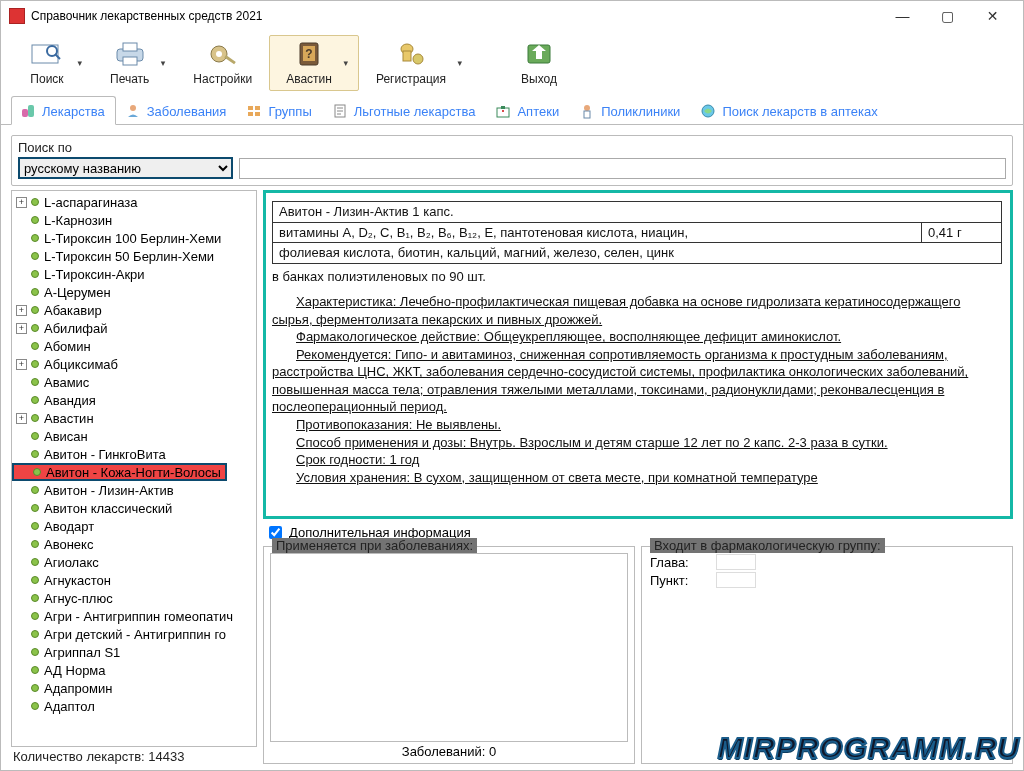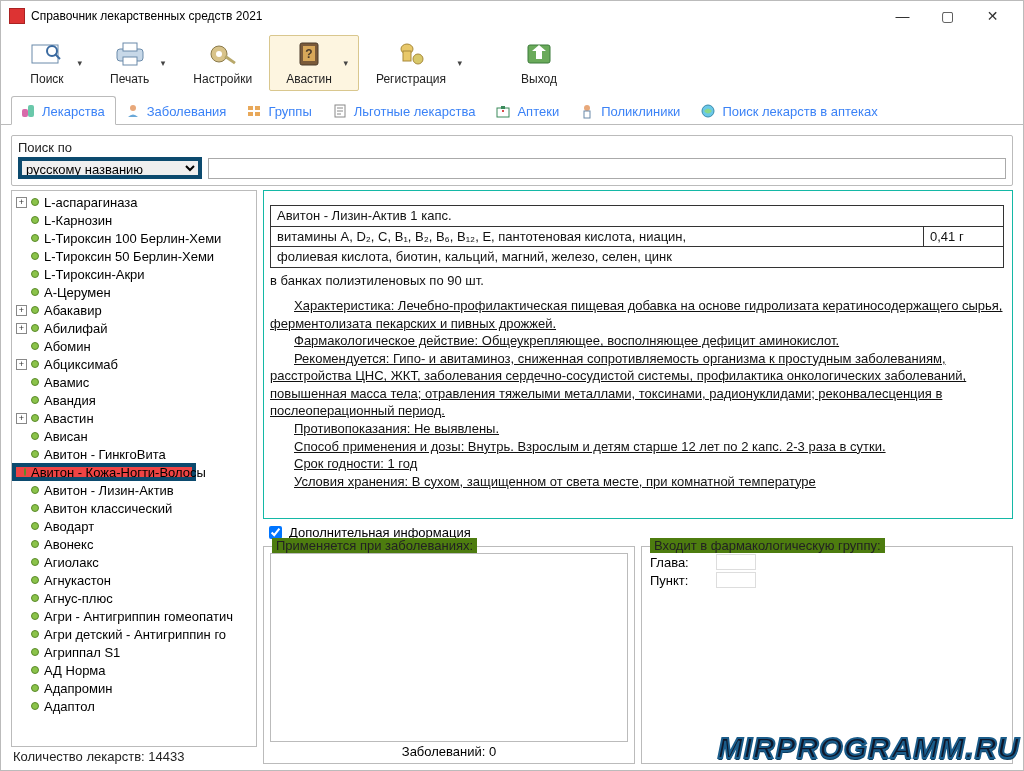--- a/index.html
+++ b/index.html
@@ -16,40 +16,40 @@
   .tool.dd .chev { position:absolute; right:10px; top:50%; transform:translateY(-50%); font-size:9px; color:#444; }
   .tool .icon { width:38px; height:28px; display:flex; align-items:center; justify-content:center; margin-bottom:4px;}
   .tool.hover { background: #fdf5e0; border:1px solid #d9c78e; border-radius:2px;}
   .tabbar { display:flex; align-items:flex-end; padding: 2px 10px 0 10px; border-bottom:1px solid #bbb; gap:0;}
   .tab { display:flex; align-items:center; padding:6px 10px 5px 8px; font-size:13px; color:#3b82f6; border:1px solid transparent; border-bottom:none; gap:6px;}
   .tab.active { background:#fff; border:1px solid #bbb; border-bottom:1px solid #fff; border-radius:3px 3px 0 0; position:relative; top:1px;}
   .tab .ticon { width:16px; height:16px; display:inline-block;}
   .searchrow { margin:10px 10px 4px 10px; border:1px solid #bbb; border-radius:2px; padding:4px 6px 6px 6px;}
   .searchrow .lbl { font-size:13px; color:#222; margin-bottom:2px;}
   .searchrow .row2 { display:flex; gap:6px; align-items:center;}
-  .sel { font-size:13px; height:22px; border:4px solid #0c4a6e; width:184px;}
+  .sel { font-size:13px; height:22px; border:2px solid #0c4a6e; width:215px;}
   .sinput { flex:1; height:21px; border:1px solid #aaa; font-size:13px; padding:0 4px;}
   .mainpane { flex:1; display:flex; margin:0 10px 6px 10px; gap:6px; overflow:hidden;}
   .leftcol { width:246px; display:flex; flex-direction:column;}
   .tree { flex:1; border:1px solid #bbb; overflow-y:scroll; overflow-x:hidden; font-size:13px; background:#fff; padding:2px 0;}
   .tree .item { display:flex; align-items:center; padding:0 4px; height:18px; white-space:nowrap; cursor:default;}
   .tree .item.sel { background:#ef4444; }
   .tree .exp { width:11px; height:11px; border:1px solid #888; margin-right:4px; font-size:9px; line-height:9px; text-align:center; color:#333; background:#fff;}
   .tree .noexp { width:11px; height:11px; margin-right:4px;}
   .tree .bullet { width:8px; height:8px; border-radius:50%; background:#8bc34a; border:1px solid #5a8a2a; margin-right:5px;}
   .statusline { font-size:13px; color:#222; padding:2px 0 0 2px;}
   .rightcol { flex:1; display:flex; flex-direction:column; gap:4px; overflow:hidden;}
-  .detail { flex:1; border:1px solid #14b8a6; overflow-y:scroll; padding:14px 8px 6px 6px; font-size:13px; line-height:1.35; color:#111; background:#fff;}
+  .detail { flex:1; border:3px solid #14b8a6; overflow-y:scroll; padding:8px 8px 6px 6px; font-size:13px; line-height:1.35; color:#111; background:#fff;}
   .dtable { border-collapse:collapse; width:100%; margin-bottom:4px;}
   .dtable td { border:1px solid #333; padding:1px 6px; font-size:13px;}
   .dtext p { margin:0 0 0 0; text-indent:24px;text-decoration:underline;}
   .addl-row { display:flex; align-items:center; font-size:13px; gap:4px; padding:0 2px;}
   .lowpanels { display:flex; gap:6px; height:218px;}
   .fieldset { flex:1; border:1px solid #bbb; padding:6px 6px 4px 6px; position:relative; display:flex; flex-direction:column;}
-  .fieldset .legend { position:absolute; top:-9px; left:8px; background:#4d7c0f; padding:0 4px; font-size:13px; color:#222;}
+  .fieldset .legend { position:absolute; top:-9px; left:8px; background:#737373; padding:0 4px; font-size:13px; color:#222;}
   .disbox { flex:1; border:1px solid #bbb; overflow:auto; background:#fff;}
   .discount { font-size:13px; text-align:center; padding:2px 0 0 0;}
   .grprow { display:flex; align-items:center; font-size:13px; padding:1px 2px;}
   .grprow .k { width:64px;}
   .grprow .v { border:1px solid #ddd; min-width:40px; height:16px; margin-left:2px;}
   .watermark { position:absolute; right:4px; bottom:6px; font-family:"Arial Black",Impact,sans-serif; font-weight:900; font-size:30px; letter-spacing:1px; color:#0f172a; -webkit-text-stroke:2px #1a5c8a; text-shadow:0 2px 0 #0d3b5c; font-style:italic; pointer-events:none;}
   
 </style>
 </head>
 <body>

